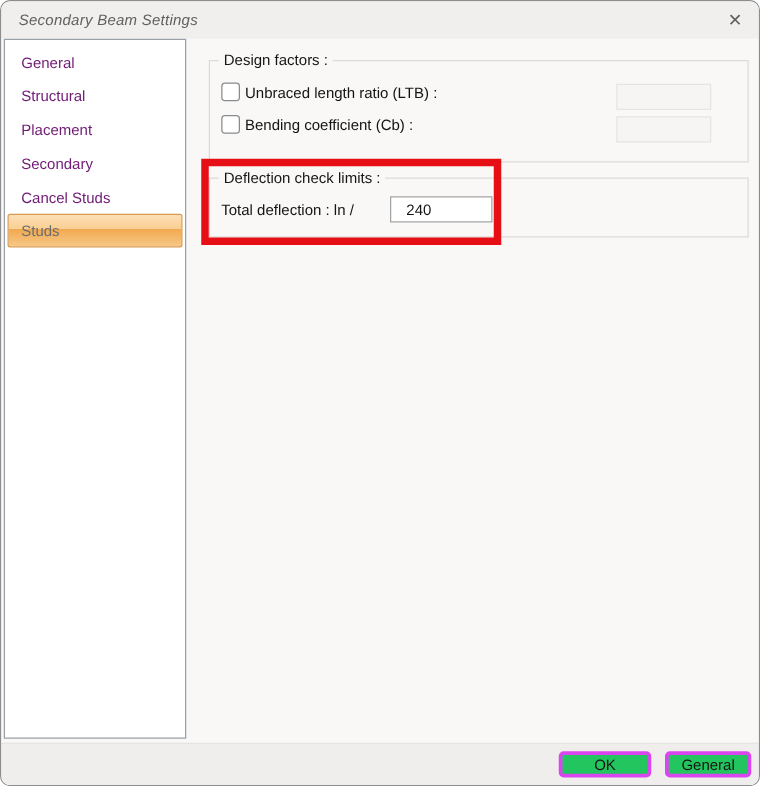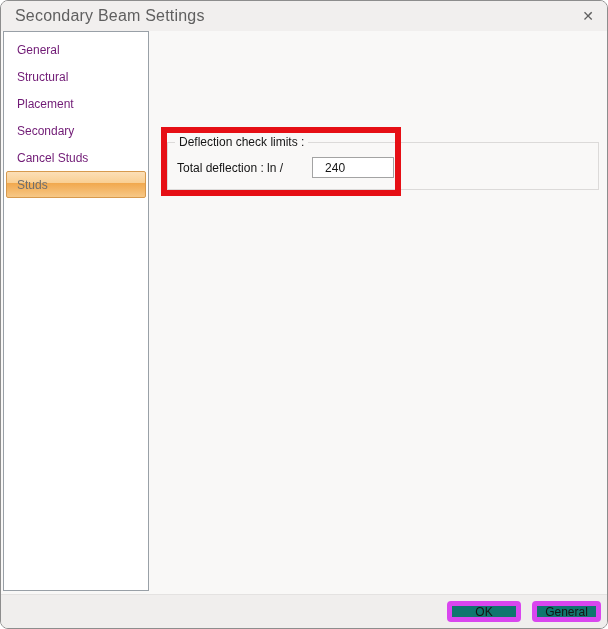--- a/index.html
+++ b/index.html
@@ -6,21 +6,21 @@
   body{width:608px;height:629px;position:relative;font-family:"Liberation Sans",sans-serif;-webkit-font-smoothing:antialiased;}
   .dialog{
     position:absolute;left:0;top:0;width:606px;height:627px;
     border:1px solid #8d8d8d;border-radius:8px;overflow:hidden;background:#f9f8f7;
   }
   
   .titlebar{
     height:30px;background:#f1efee;display:flex;align-items:center;
     padding-left:14px;position:relative;
   }
-  .titlebar .title{font-size:16px;color:#5f5f5f;letter-spacing:.2px;}
+  .titlebar .title{font-size:12px;color:#5f5f5f;letter-spacing:.2px;font-style:italic;}
   .close-btn{
     position:absolute;right:0;top:0;width:38px;height:30px;
     display:flex;align-items:center;justify-content:center;
     color:#5f5f5f;font-size:14px;cursor:default;
   }
   
   .client{position:relative;height:563px;background:#f9f8f7;}
   
   .sidebar{
     position:absolute;left:2px;top:0px;width:146px;height:560px;
@@ -73,22 +73,22 @@
     position:absolute;left:160px;top:96px;width:240px;height:69px;
     box-sizing:border-box;border:6px solid #e60f15;pointer-events:none;
   }
   
   .footer{
     height:33px;background:#f0eeed;border-top:1px solid #e4e2e1;
     display:flex;align-items:center;justify-content:flex-end;gap:11px;
     padding-right:6px;
   }
   .btn{
-    height:21px;box-sizing:border-box;border:5px solid #d946ef;border-radius:4px;
-    background:#0f766e;font-family:"Liberation Sans",sans-serif;font-size:12px;color:#141414;
+    height:21px;box-sizing:border-box;border:3px solid #d946ef;border-radius:4px;
+    background:#22c55e;font-family:"Liberation Sans",sans-serif;font-size:12px;color:#141414;
     display:flex;align-items:center;justify-content:center;
   }
   .btn-ok{width:74px;}
   .btn-cancel{width:69px;}
 </style>
 </head>
 <body>
 
 <div class="dialog">
 
@@ -103,20 +103,35 @@
 
     <div class="sidebar">
       <div class="side-item">General</div>
       <div class="side-item">Structural</div>
       <div class="side-item">Placement</div>
       <div class="side-item">Secondary</div>
       <div class="side-item">Cancel Studs</div>
       <div class="side-item selected">Studs</div>
     </div>
 
+    <div class="group group-design">
+      <span class="group-title">Design factors :</span>
+
+      <div class="check-row r1">
+        <span class="checkbox"></span>
+        <span class="check-label">Unbraced length ratio (LTB) :</span>
+      </div>
+      <div class="mini-input i1"></div>
+
+      <div class="check-row r2">
+        <span class="checkbox"></span>
+        <span class="check-label">Bending coefficient (Cb) :</span>
+      </div>
+      <div class="mini-input i2"></div>
+    </div>
 
     <div class="group group-deflect">
       <span class="group-title">Deflection check limits :</span>
       <div class="deflect-row">
         <span class="deflect-label">Total deflection : ln /</span>
         <input class="value-input" type="text" value="240" style="">
       </div>
     </div>
 
     <div class="annotation-rect"></div>

